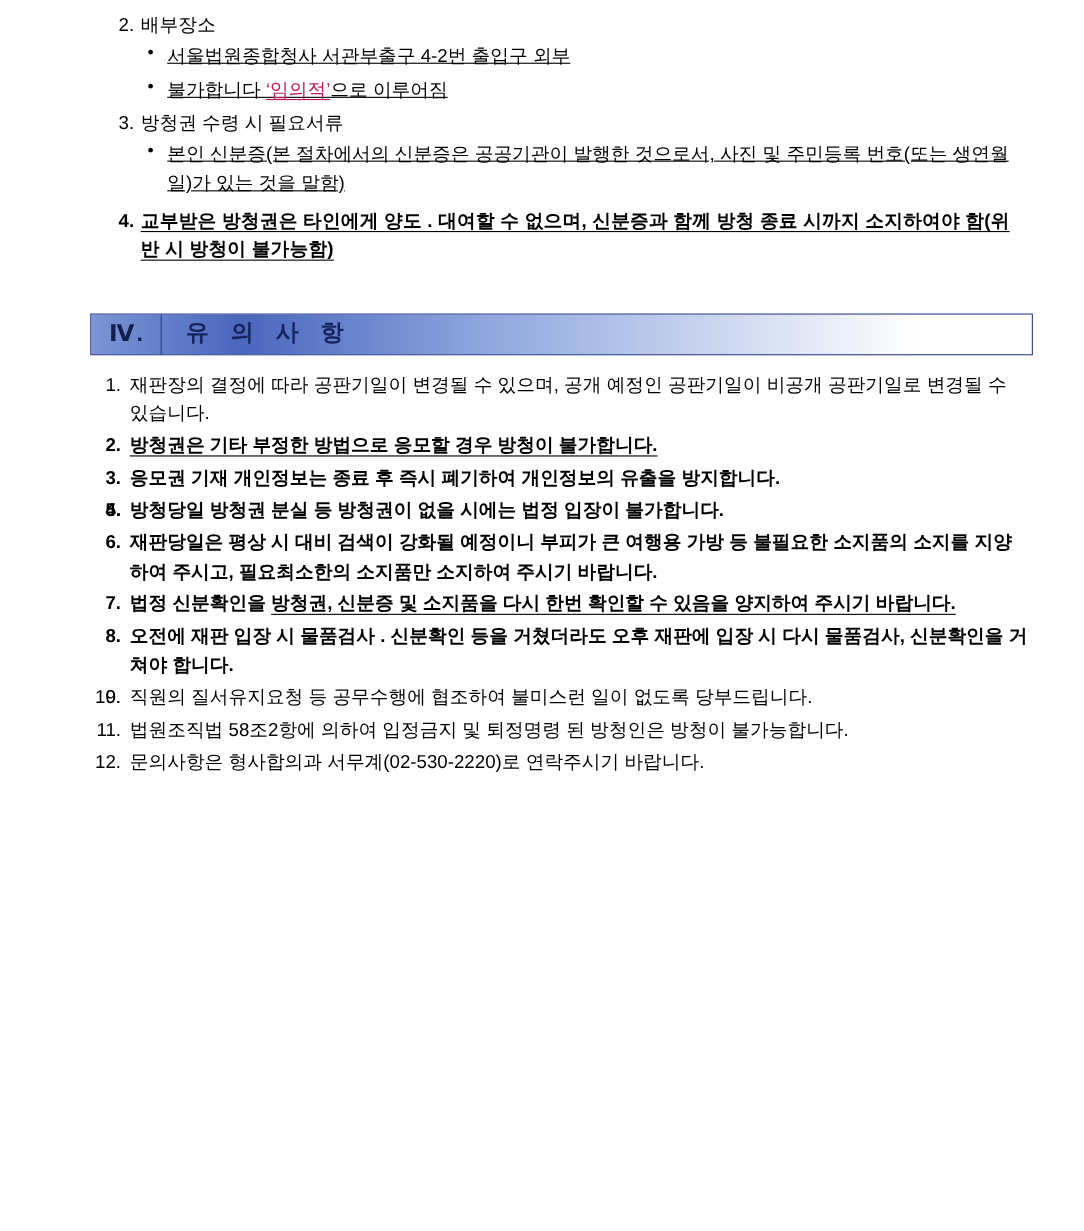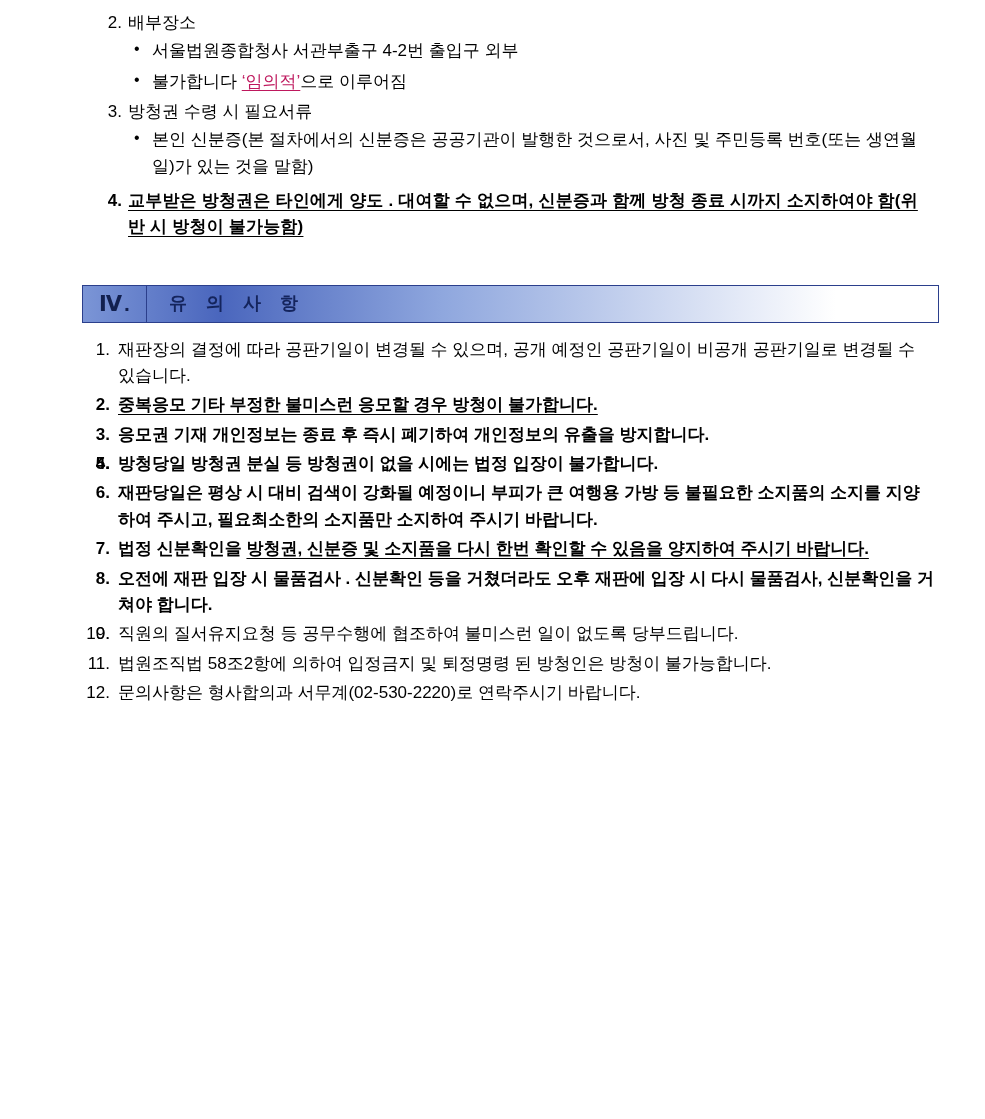--- a/index.html
+++ b/index.html
@@ -43,20 +43,21 @@
     font-size: 17px;
   }
   .bold {
     font-weight: bold;
   }
 
   ul.bullets {
     list-style: none;
     margin: 2px 0 2px 0;
     padding: 0;
+    text-decoration: underline;
   }
   ul.bullets > li {
     position: relative;
     padding-left: 24px;
     margin: 0 0 4px 0;
   }
   ul.bullets > li::before {
     content: "\2022";
     position: absolute;
     left: 6px;
@@ -104,21 +105,21 @@
     letter-spacing: 2px;
     padding: 0 14px 0 16px;
     border-right: 1px solid #2b3f8c;
     line-height: 36px;
     height: 36px;
     display: inline-block;
     box-sizing: border-box;
   }
   .heading-bar .htitle {
     font-weight: bold;
-    font-size: 18px;
+    font-size: 21px;
     color: #14245c;
     letter-spacing: 7px;
     padding-left: 22px;
   }
 
   
   ol.notes {
     list-style: none;
     margin: 0 12px 0 44px;
     padding: 0;
@@ -186,21 +187,21 @@
     </ol>
   </div>
 
   <div class="heading-bar">
     <span class="numeral">Ⅳ.</span>
     <span class="htitle">유 의 사 항</span>
   </div>
 
   <ol class="notes" id="notes-list">
       <li><span class="num">1.</span><span>재판장의 결정에 따라 공판기일이 변경될 수 있으며, 공개 예정인 공판기일이 비공개 공판기일로 변경될 수 있습니다.</span></li>
-      <li class="b"><span class="num">2.</span><span class="u">중복응모 기타 부정한 불미스런 응모할 경우 방청이 불가합니다.</span></li>
+      <li class="b"><span class="num">2.</span><span class="u">방청권은 기타 부정한 방법으로 응모할 경우 방청이 불가합니다.</span></li>
       <li class="b"><span class="num">3.</span><span>응모권 기재 개인정보는 종료 후 즉시 폐기하여 개인정보의 유출을 방지합니다.</span></li>
       <li class="b"><span class="num">4.</span></li>
       <li class="b"><span class="num">5.</span><span>방청당일 방청권 분실 등 방청권이 없을 시에는 법정 입장이 불가합니다.</span></li>
       <li class="b"><span class="num">6.</span><span>재판당일은 평상 시 대비 검색이 강화될 예정이니 부피가 큰 여행용 가방 등 불필요한 소지품의 소지를 지양하여 주시고, 필요최소한의 소지품만 소지하여 주시기 바랍니다.</span></li>
       <li class="b"><span class="num">7.</span><span>법정 신분확인을 </span><span class="u">방청권, 신분증 및 소지품을 다시 한번 확인할 수 있음을 양지하여 주시기 바랍니다.</span></li>
       <li class="b"><span class="num">8.</span><span>오전에 재판 입장 시 물품검사 . 신분확인 등을 거쳤더라도 오후 재판에 입장 시 다시 물품검사, 신분확인을 거쳐야 합니다.</span></li>
       <li><span class="num">9.</span></li>
       <li><span class="num">10.</span><span>직원의 질서유지요청 등 공무수행에 협조하여 불미스런 일이 없도록 당부드립니다.</span></li>
       <li><span class="num">11.</span><span>법원조직법 58조2항에 의하여 입정금지 및 퇴정명령 된 방청인은 방청이 불가능합니다.</span></li>
       <li><span class="num">12.</span><span>문의사항은 형사합의과 서무계(02-530-2220)로 연락주시기 바랍니다.</span></li>

